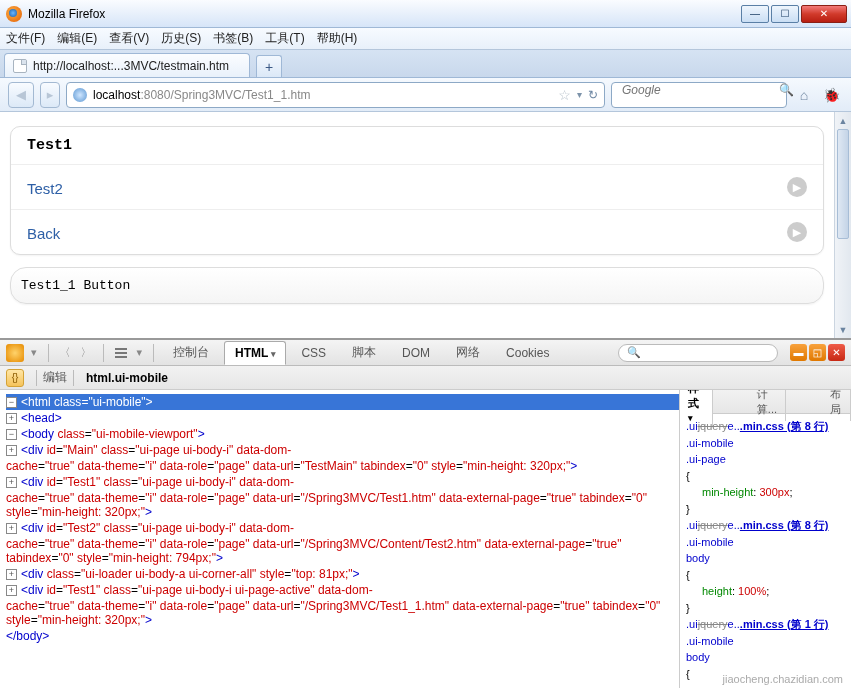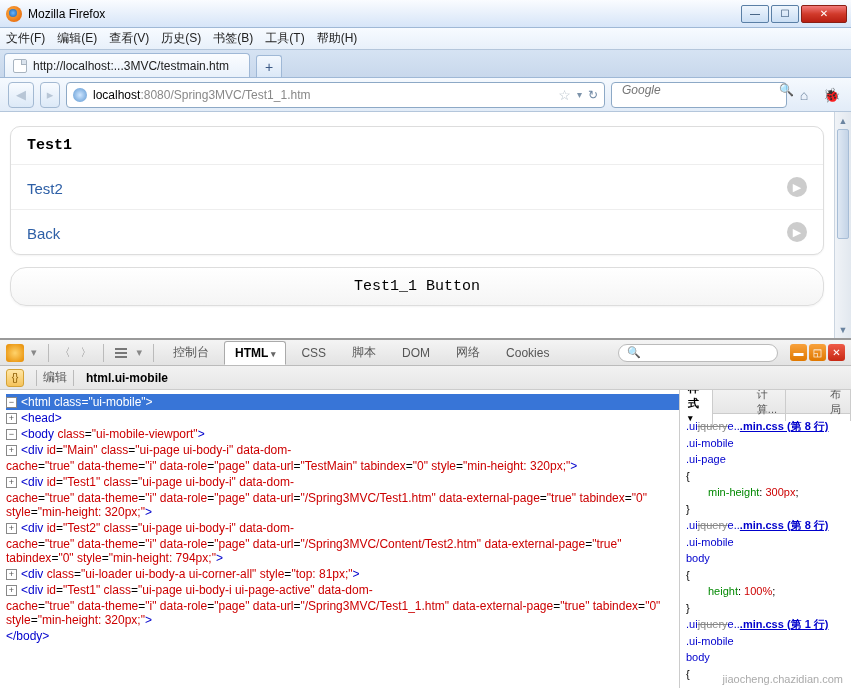--- a/index.html
+++ b/index.html
@@ -39,21 +39,21 @@
 .homeb, .bugb { width:22px; height:22px; display:flex; align-items:center; justify-content:center; color:#6e86a0; font-size:14px;}
 
 
 .pagearea { position:relative; height: 226px; background:#fff; display:flex; }
 .pagecontent { flex:1; padding:14px 10px; }
 .listview { border:1px solid #ddd; border-radius:10px; overflow:hidden; background:#fff; box-shadow:0 1px 2px rgba(0,0,0,0.05);}
 .list-header { padding:10px 16px; font-weight:bold; font-family:"Courier New",monospace; font-size:15px; border-bottom:1px solid #eee;}
 .list-item { padding:12px 16px; font-family:"Courier New",monospace; font-size:15px; color:#2d5fa6; display:flex; align-items:flex-end; border-bottom:1px solid #eee;gap:36px;}
 .list-item:last-child { border-bottom:none;}
 .list-item .chev { margin-left:auto; width:20px; height:20px; border-radius:50%; background:#ccc; display:flex; align-items:center; justify-content:center; color:#fff; font-size:11px;}
-.btn-round { margin-top:12px; border:1px solid #ddd; border-radius:16px; padding:10px; text-align:center; font-family:"Courier New",monospace; font-size:15px; background:linear-gradient(#fff,#f5f5f5); box-shadow:0 1px 2px rgba(0,0,0,0.05);}
+.btn-round { margin-top:12px; border:1px solid #ddd; border-radius:16px; padding:10px; text-align:left; font-family:"Courier New",monospace; font-size:13px; background:linear-gradient(#fff,#f5f5f5); box-shadow:0 1px 2px rgba(0,0,0,0.05);}
 .vscroll { width:17px; background:linear-gradient(to right,#f0f3f7,#e2e8ef); border-left:1px solid #cbd5e0; position:relative;}
 .vscroll .up, .vscroll .down { height:17px; display:flex; align-items:center; justify-content:center; font-size:9px; color:#6b84a0;}
 .vscroll .thumb { position:absolute; top:17px; left:2px; right:2px; height:110px; background:linear-gradient(to right,#dfe8f3,#c4d4e7); border:1px solid #a7bdd6; border-radius:2px;}
 
 
 .firebug { border-top:2px solid #999; height: 350px; display:flex; flex-direction:column; background:#fff; position:relative;}
 .fb-toolbar { height:26px; background:linear-gradient(#f4f4f4,#e3e3e3); border-bottom:1px solid #bbb; display:flex; align-items:center; padding:0 6px; font-size:12px; gap:4px;}
 .fb-toolbar .bug { width:18px; height:18px; background:radial-gradient(#ffd36b,#e68a00); border-radius:3px; position:relative;}
 .fb-toolbar .sep { width:1px; height:18px; background:#bbb; margin:0 4px;}
 .fb-toolbar .arr { color:#888; font-size:11px; padding:0 3px;}
@@ -92,21 +92,21 @@
 .fb-side-tabs { height:24px; background:linear-gradient(#f2f2f2,#e6e6e6); border-bottom:1px solid #ccc; display:flex; align-items:center;gap:36px;}
 .fb-side-tab { padding:4px 8px; color:#555; border-right:1px solid #ccc;}
 .fb-side-tab.active{background:#fff;font-weight:bold;color:#000;}
 .fb-side-tab.dd::after{content:" ▾";font-size:9px;}
 .fb-css { flex:1; overflow:auto; font-family:"Courier New",monospace; padding:4px 6px; line-height:1.5;}
 .css-source { color:#0000cc; text-align:left;}
 .css-source .file{font-weight:bold;text-decoration:underline;}
 .css-source .strike{text-decoration:line-through;color:#888;}
 .css-sel{color:#0000cc;}
 .css-brace{color:#000;}
-.css-prop{color:#008800;margin-left:22px;text-align:center;}
+.css-prop{color:#008800;margin-left:16px;text-align:center;}
 .css-val{color:#cc0000;}
 
 .watermark { position:absolute; right:8px; bottom:3px; font-size:11px; color:#aaa; font-family:Arial;}
 </style>
 </head>
 <body>
 
 <div class="titlebar">
   <div class="ff-icon"></div>
   <span>Mozilla Firefox</span>

